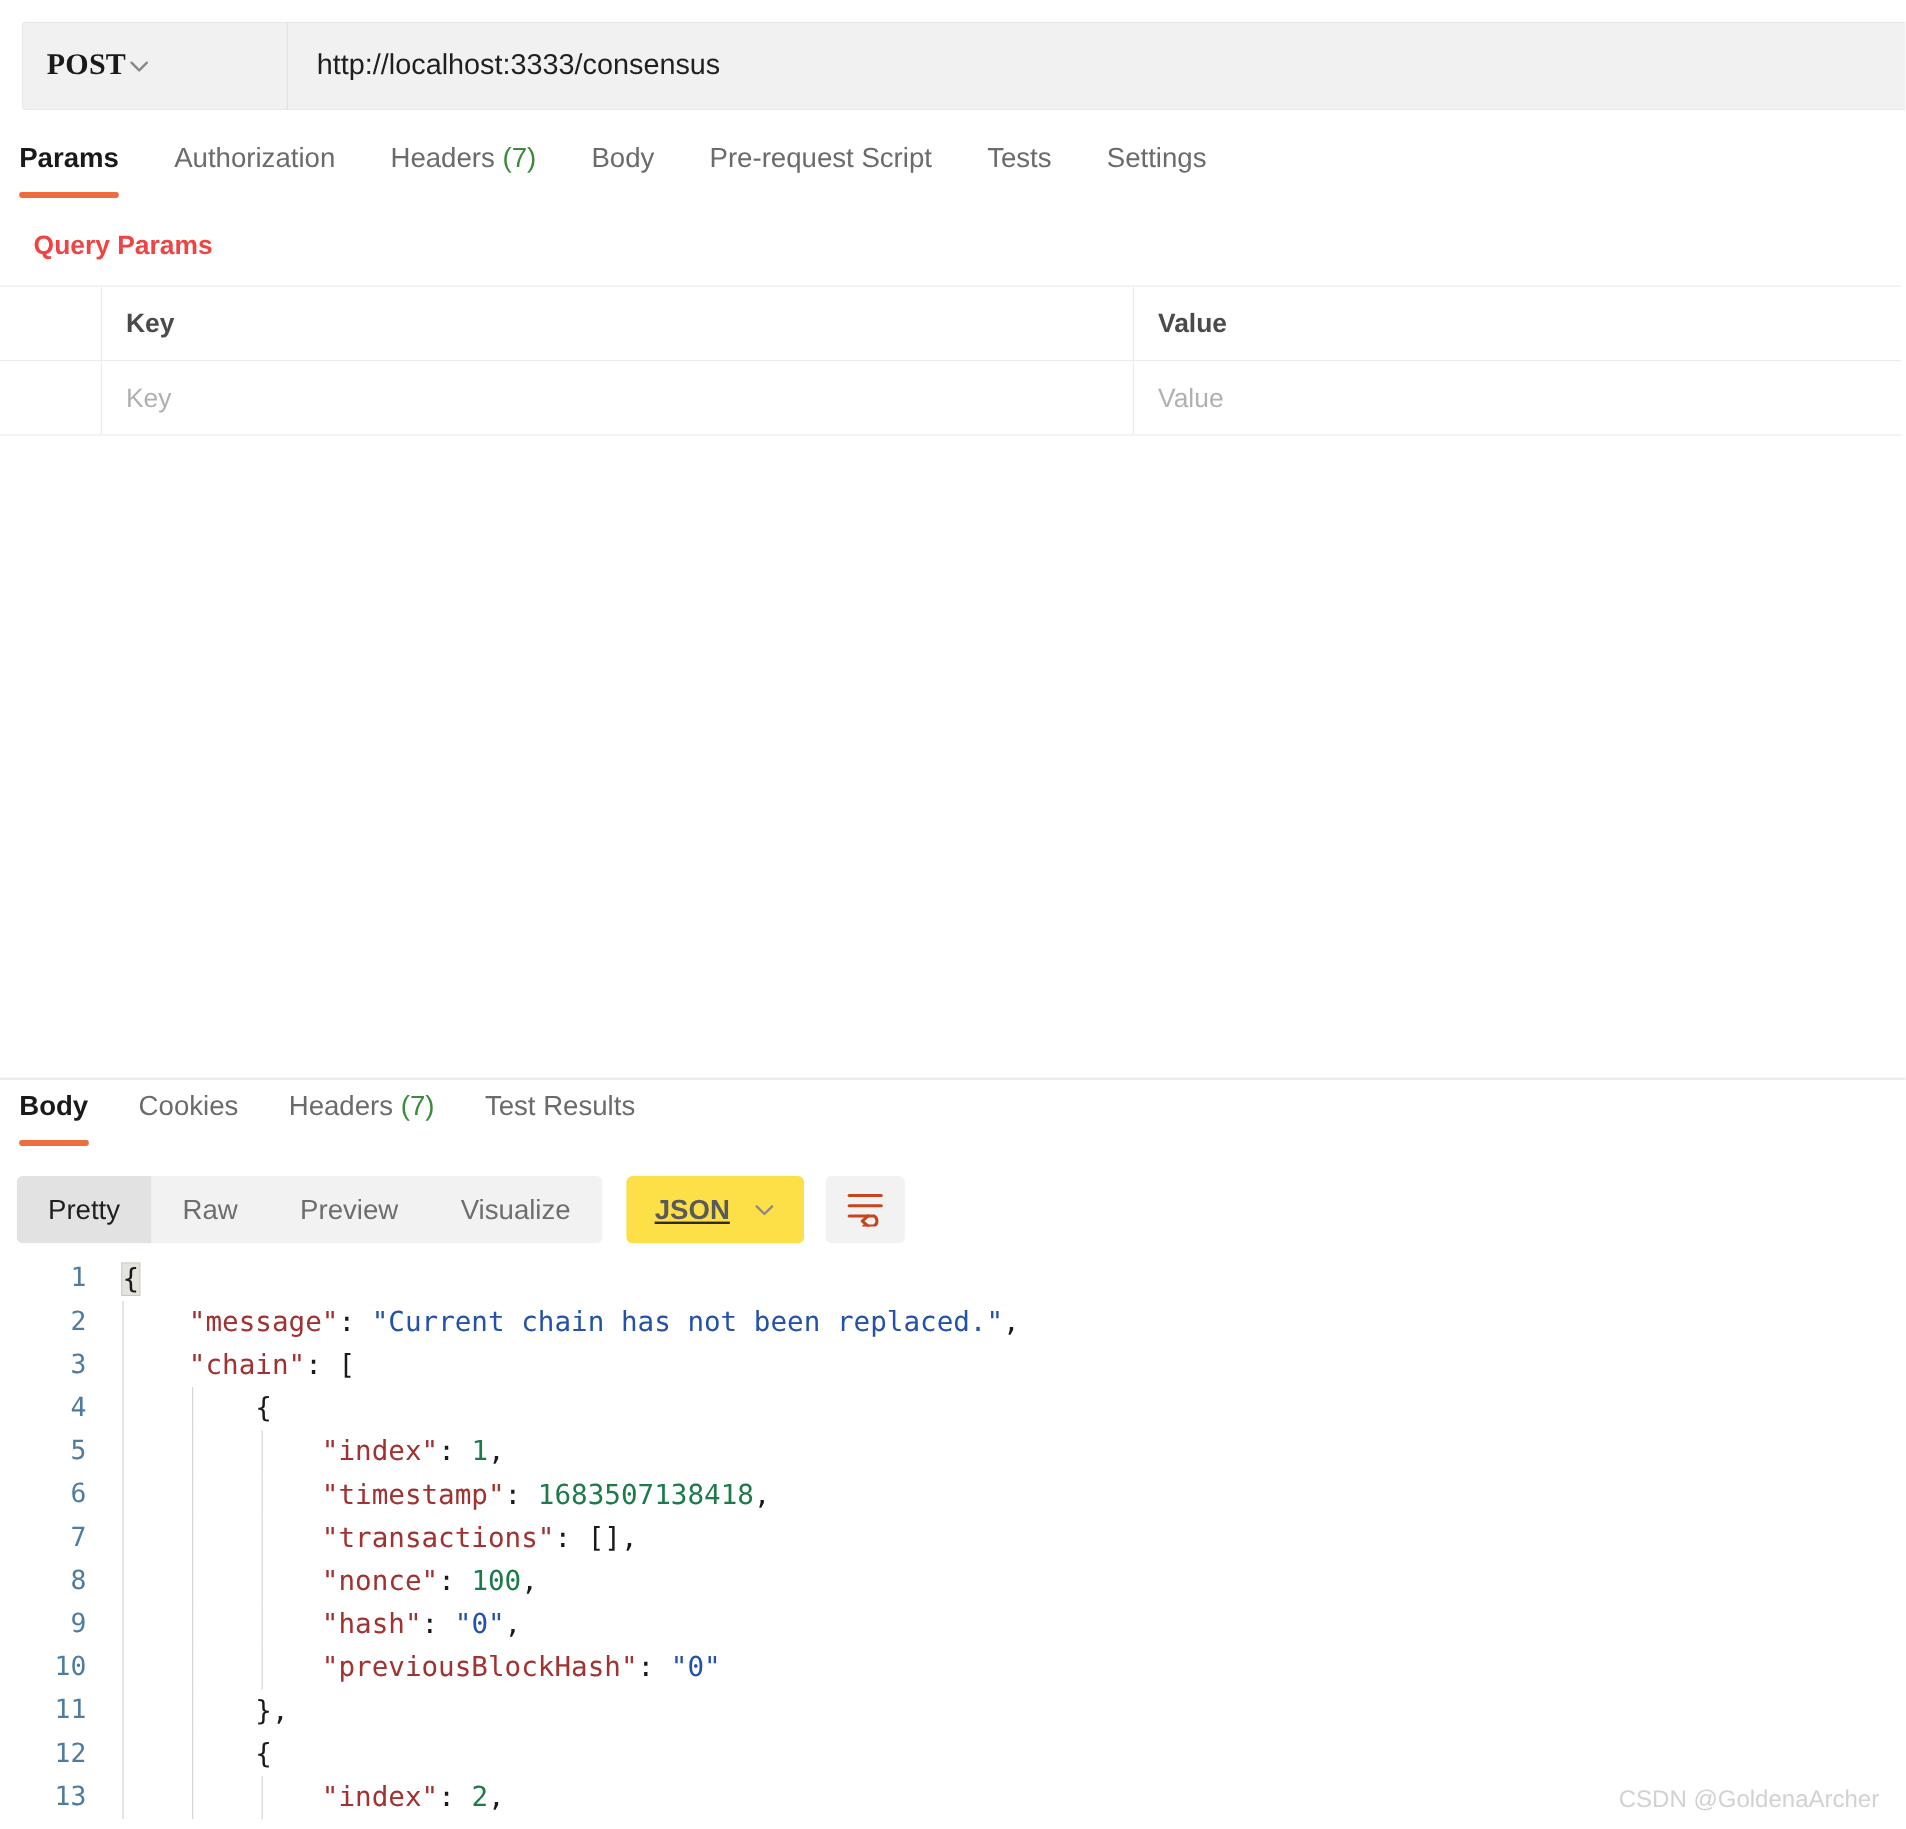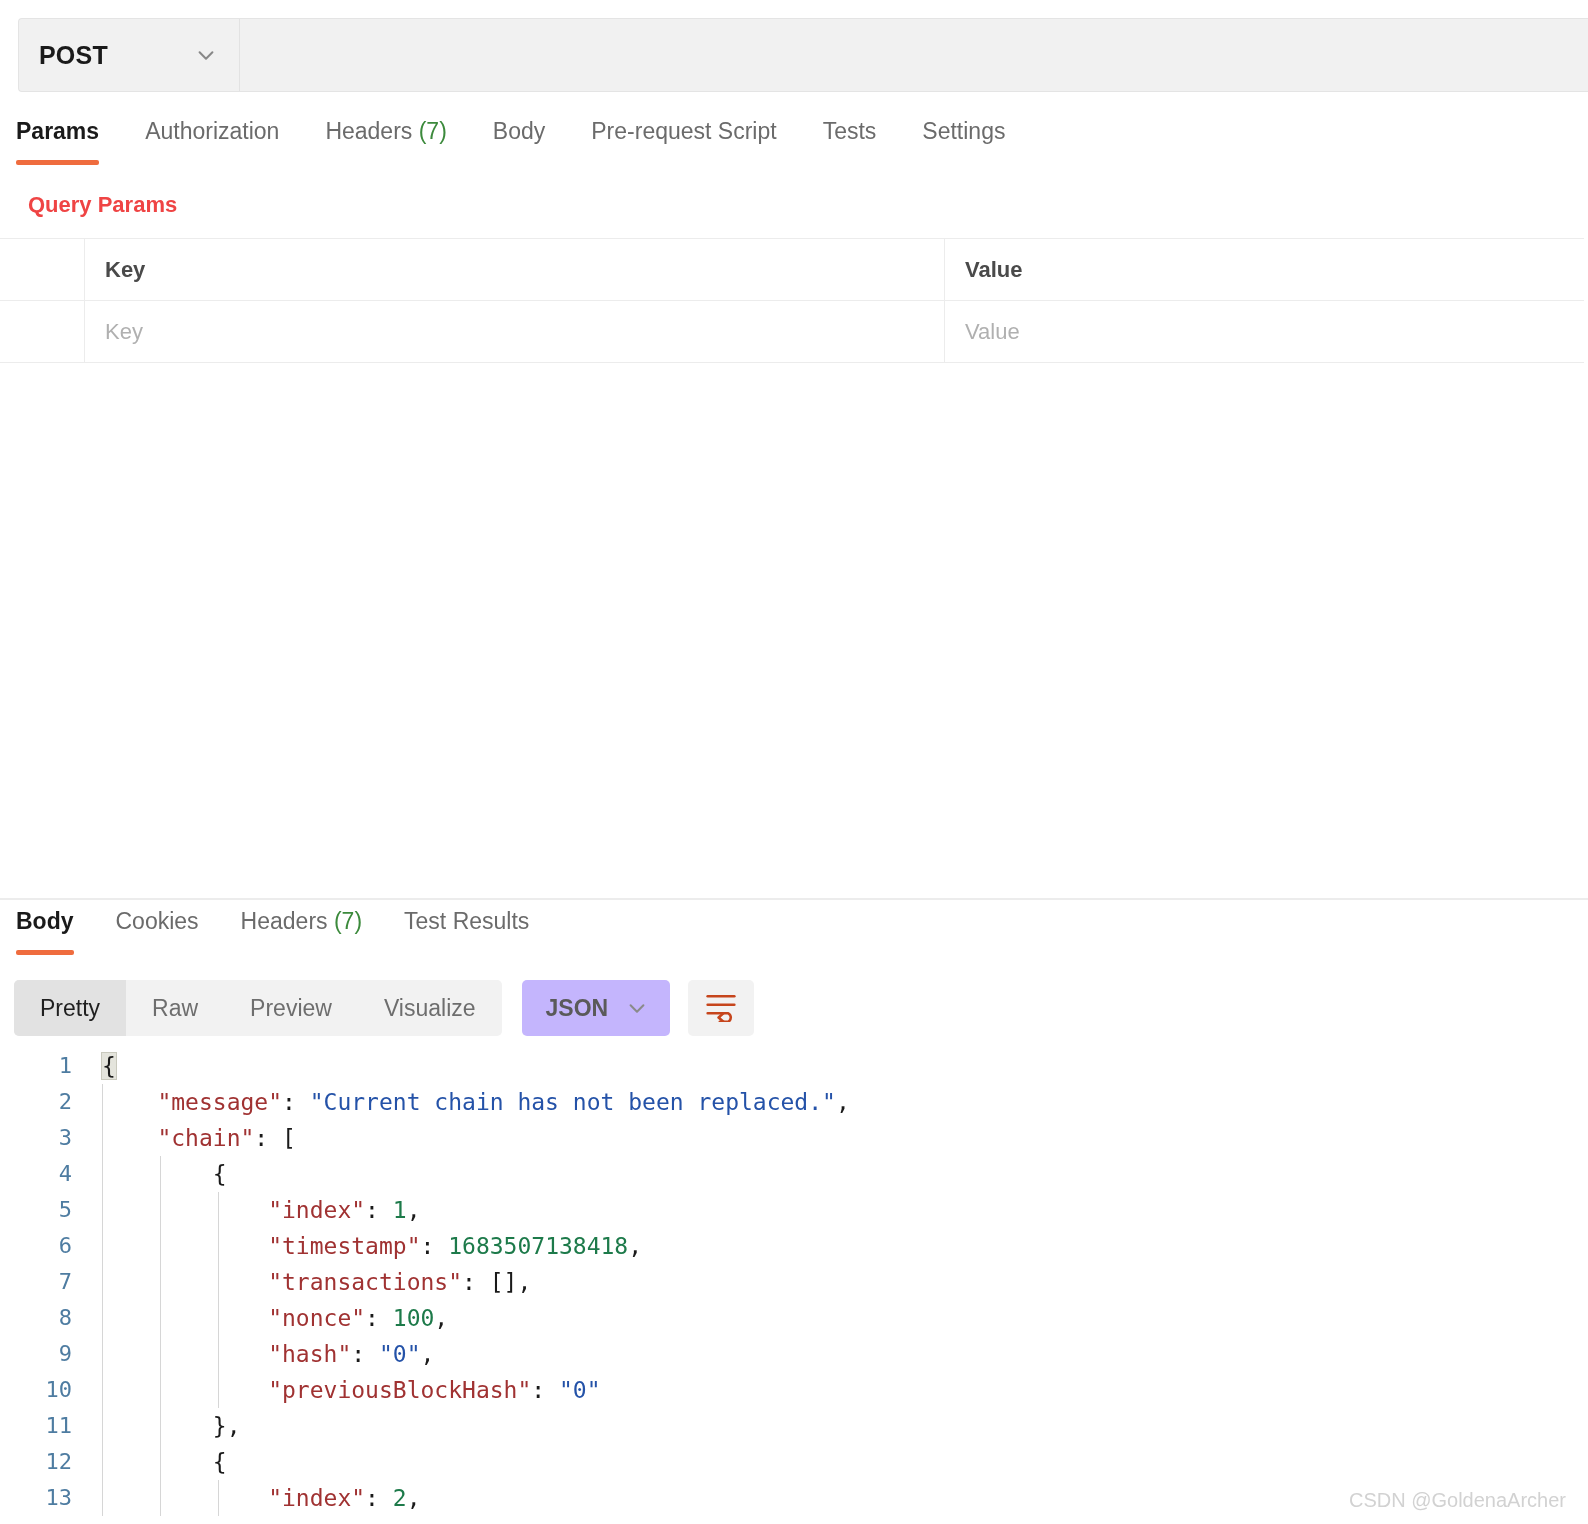--- a/index.html
+++ b/index.html
@@ -28,25 +28,25 @@
     border-right: none;
     border-radius: 4px 0 0 4px;
     display: flex;
     align-items: stretch;
     box-sizing: border-box;
   }
   .method-box {
     width: 221px;
     display: flex;
     align-items: center;
-    justify-content: space-between;
     padding: 0 22px 0 20px;
     box-sizing: border-box;
     border-right: 1px solid #e2e2e2;
     cursor: pointer;
+    font-family: Liberation Serif, serif;
   }
   .method-label {
     font-size: 25px;
     font-weight: 700;
     color: #1a1a1a;
     letter-spacing: 0.2px;
   }
   .chev {
     width: 22px;
     height: 22px;
@@ -234,23 +234,24 @@
     background: #e2e2e2;
     color: #1f1f1f;
   }
   .json-select {
     display: flex;
     align-items: center;
     gap: 18px;
     height: 56px;
     padding: 0 22px 0 24px;
     margin-left: 20px;
-    background: #c4b5fd;
+    background: #fde047;
     border-radius: 5px;
     cursor: pointer;
+    text-decoration: underline;
   }
   .json-select .lbl {
     font-size: 23px;
     font-weight: 700;
     color: #5a5a5a;
   }
   .wrap-btn {
     display: flex;
     align-items: center;
     justify-content: center;
@@ -331,20 +332,21 @@
 
 <div class="url-bar">
   <div class="method-box">
     <span class="method-label">POST</span>
     <span class="chev">
       <svg viewBox="0 0 24 24" width="22" height="22" fill="none" stroke="#888" stroke-width="2.2" stroke-linecap="round" stroke-linejoin="round">
           <polyline points="5,9 12,16 19,9"></polyline>
         </svg>
     </span>
   </div>
+  <div class="url-input" placeholder="Enter request URL">http://localhost:3333/consensus</div>
 </div>
 
 <div class="req-tabs">
   <div class="req-tab active"><span>Params</span></div>
   <div class="req-tab"><span>Authorization</span></div>
   <div class="req-tab"><span>Headers</span> <span class="count-green">(7)</span></div>
   <div class="req-tab"><span>Body</span></div>
   <div class="req-tab"><span>Pre-request Script</span></div>
   <div class="req-tab"><span>Tests</span></div>
   <div class="req-tab"><span>Settings</span></div>

